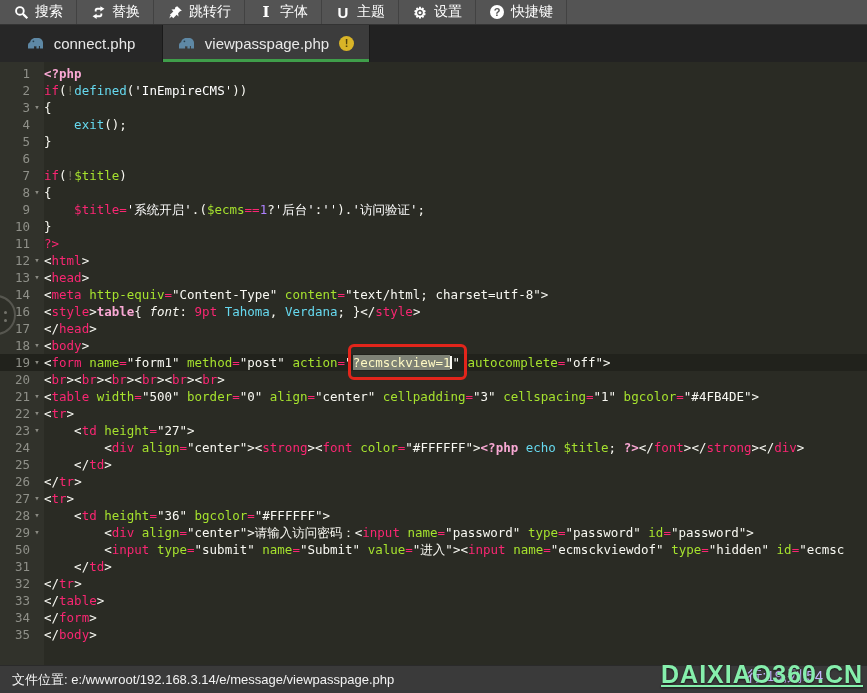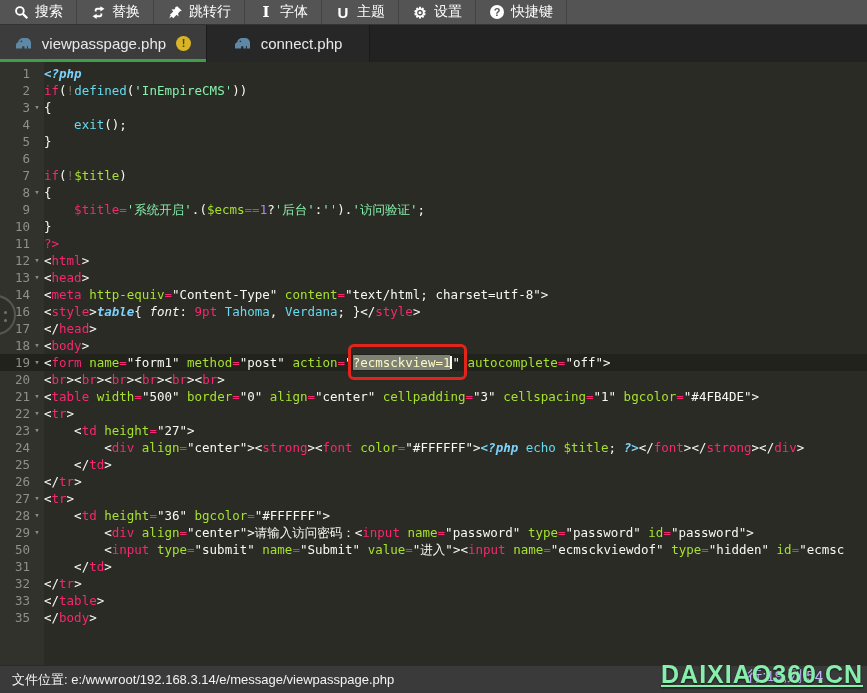--- a/index.html
+++ b/index.html
@@ -35,24 +35,24 @@
   .gutterbg { position:absolute; top:0; bottom:0; left:0; width:44px; background:#31322b; z-index:0; }
   .row { position:relative; display:flex; height:17px; z-index:1; }
   .row.cur { background:#21221c; }
   .num { width:30px; text-align:right; color:#8f9089; flex:none; }
   .fold { width:14px; flex:none; text-align:center; color:#8a8a82; font-size:9px; line-height:17px; }
   .codetext { white-space:pre; flex:none; }
   .seg.p { color:#f8f8f2; }
   .seg.t { color:#f92672; }
   .seg.a { color:#a6e22e; }
   .seg.f { color:#66d9ef; }
-  .seg.s { color:#86efac; }
+  .seg.s { color:#ffffff; }
   .seg.n { color:#ae81ff; }
   .seg.g { color:#75715e; }
-  .seg.b { color:#7dd3fc; font-weight:bold;font-style:italic; }
+  .seg.b { color:#f9a8d4; font-weight:bold; }
   .seg.i { color:#f8f8f2; font-style:italic; }
   .seg.sel { background:#7e8276; color:#fef9c3; }
   .caret { display:inline-block; width:2px; height:13px; background:#f8f8f2; vertical-align:-2px; }
   .redbox { position:relative; }
   .redbox::after { content:""; position:absolute; left:-5px; top:-11px; right:-17px; bottom:-10px;
                    border:3px solid var(--red); border-radius:6px; z-index:5; }
 
   
   .side-handle { position:absolute; left:-24px; top:233px; width:40px; height:40px; border-radius:50%;
                  background:#2e2f28; border:2px solid #56564f; z-index:2; }
@@ -120,37 +120,37 @@
         <span class="mi-label">设置</span>
       </div>
       <div class="menu-item">
         <span class="mi-icon">
           <span class="circicon">?</span>
         </span>
         <span class="mi-label">快捷键</span>
       </div>
     </div>
   <div class="tabbar" id="tabbar">
+      <div class="tab tab-connect">
+        <span class="tab-icon"><svg width="17" height="13" viewBox="0 0 17 13">
+            <path fill="#5e88a5" d="M3 12.5V7.2C3 4.3 5.2 2 8.1 2h3.1C13.8 2 16 4.2 16 6.8v5.7h-3.1V10h-1v2.5H9.4v-2.2c-.8.2-1.5.2-2.3 0v2.2z"></path>
+            <path fill="#5e88a5" d="M3.3 6.2C1.9 6.5 1 7.6 1 9v3.5h2z"></path>
+            <circle fill="#27404f" cx="6.4" cy="5.3" r=".9"></circle>
+          </svg></span>
+        <span class="tab-label">connect.php</span>
+      </div>
       <div class="tab tab-active">
         <span class="tab-icon"><svg width="17" height="13" viewBox="0 0 17 13">
             <path fill="#5e88a5" d="M3 12.5V7.2C3 4.3 5.2 2 8.1 2h3.1C13.8 2 16 4.2 16 6.8v5.7h-3.1V10h-1v2.5H9.4v-2.2c-.8.2-1.5.2-2.3 0v2.2z"></path>
             <path fill="#5e88a5" d="M3.3 6.2C1.9 6.5 1 7.6 1 9v3.5h2z"></path>
             <circle fill="#27404f" cx="6.4" cy="5.3" r=".9"></circle>
           </svg></span>
         <span class="tab-label">viewpasspage.php</span>
         <span class="warn">!</span>
       </div>
-      <div class="tab tab-connect">
-        <span class="tab-icon"><svg width="17" height="13" viewBox="0 0 17 13">
-            <path fill="#5e88a5" d="M3 12.5V7.2C3 4.3 5.2 2 8.1 2h3.1C13.8 2 16 4.2 16 6.8v5.7h-3.1V10h-1v2.5H9.4v-2.2c-.8.2-1.5.2-2.3 0v2.2z"></path>
-            <path fill="#5e88a5" d="M3.3 6.2C1.9 6.5 1 7.6 1 9v3.5h2z"></path>
-            <circle fill="#27404f" cx="6.4" cy="5.3" r=".9"></circle>
-          </svg></span>
-        <span class="tab-label">connect.php</span>
-      </div>
     </div>
   <div class="editor" id="editor">
     <div class="gutterbg"></div>
     <div id="lines">
         <div class="row">
           <span class="num">1</span>
           <span class="fold"></span>
           <span class="codetext"><span class="seg b">&lt;?php</span></span>
         </div>
         <div class="row">
@@ -300,20 +300,25 @@
         </div>
         <div class="row">
           <span class="num">32</span>
           <span class="fold"></span>
           <span class="codetext"><span class="seg p">&lt;/</span><span class="seg t">tr</span><span class="seg p">&gt;</span></span>
         </div>
         <div class="row">
           <span class="num">33</span>
           <span class="fold"></span>
           <span class="codetext"><span class="seg p">&lt;/</span><span class="seg t">table</span><span class="seg p">&gt;</span></span>
+        </div>
+        <div class="row">
+          <span class="num">34</span>
+          <span class="fold"></span>
+          <span class="codetext"><span class="seg p">&lt;/</span><span class="seg t">form</span><span class="seg p">&gt;</span></span>
         </div>
         <div class="row">
           <span class="num">35</span>
           <span class="fold"></span>
           <span class="codetext"><span class="seg p">&lt;/</span><span class="seg t">body</span><span class="seg p">&gt;</span></span>
         </div>
       </div>
     <div class="side-handle">
       <i class="dot"></i>
       <i class="dot"></i>

